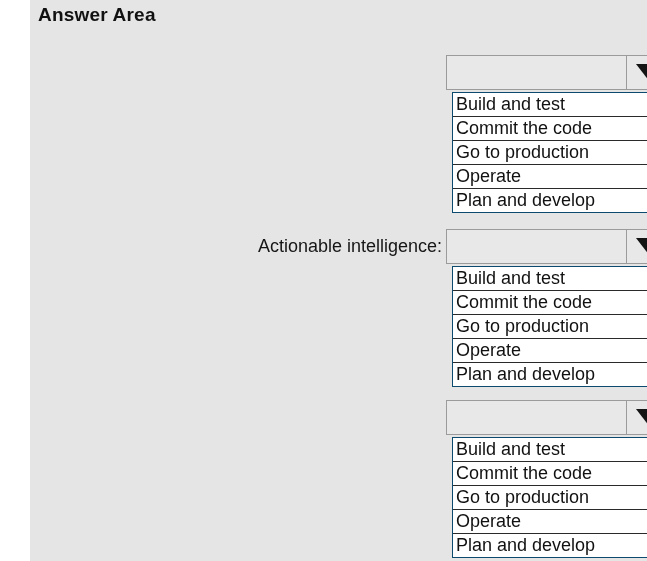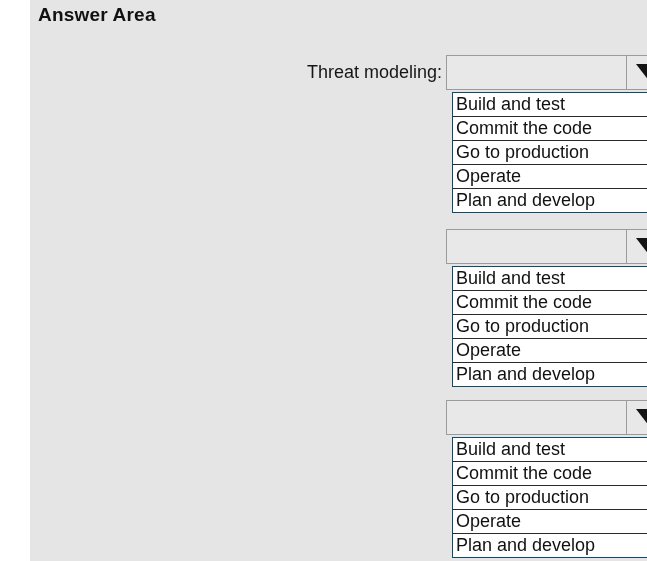--- a/index.html
+++ b/index.html
@@ -96,37 +96,37 @@
   .option:first-child { border-top:none; }
 </style>
 </head>
 <body>
 
 <div class="canvas">
 
   <div class="title">Answer Area</div>
 
   <div class="question q1">
-    <div class="q-label">Threat modeling:</div>
     <div class="select-box">
       <div class="select-value"></div>
       <div class="arrow-area">
         <span class="triangle"></span>
       </div>
     </div>
     <div class="list-box">
       <div class="option">Build and test</div>
       <div class="option">Commit the code</div>
       <div class="option">Go to production</div>
       <div class="option">Operate</div>
       <div class="option">Plan and develop</div>
     </div>
   </div>
 
   <div class="question q2">
+    <div class="q-label">Actionable intelligence:</div>
     <div class="select-box">
       <div class="select-value"></div>
       <div class="arrow-area">
         <span class="triangle"></span>
       </div>
     </div>
     <div class="list-box">
       <div class="option">Build and test</div>
       <div class="option">Commit the code</div>
       <div class="option">Go to production</div>

